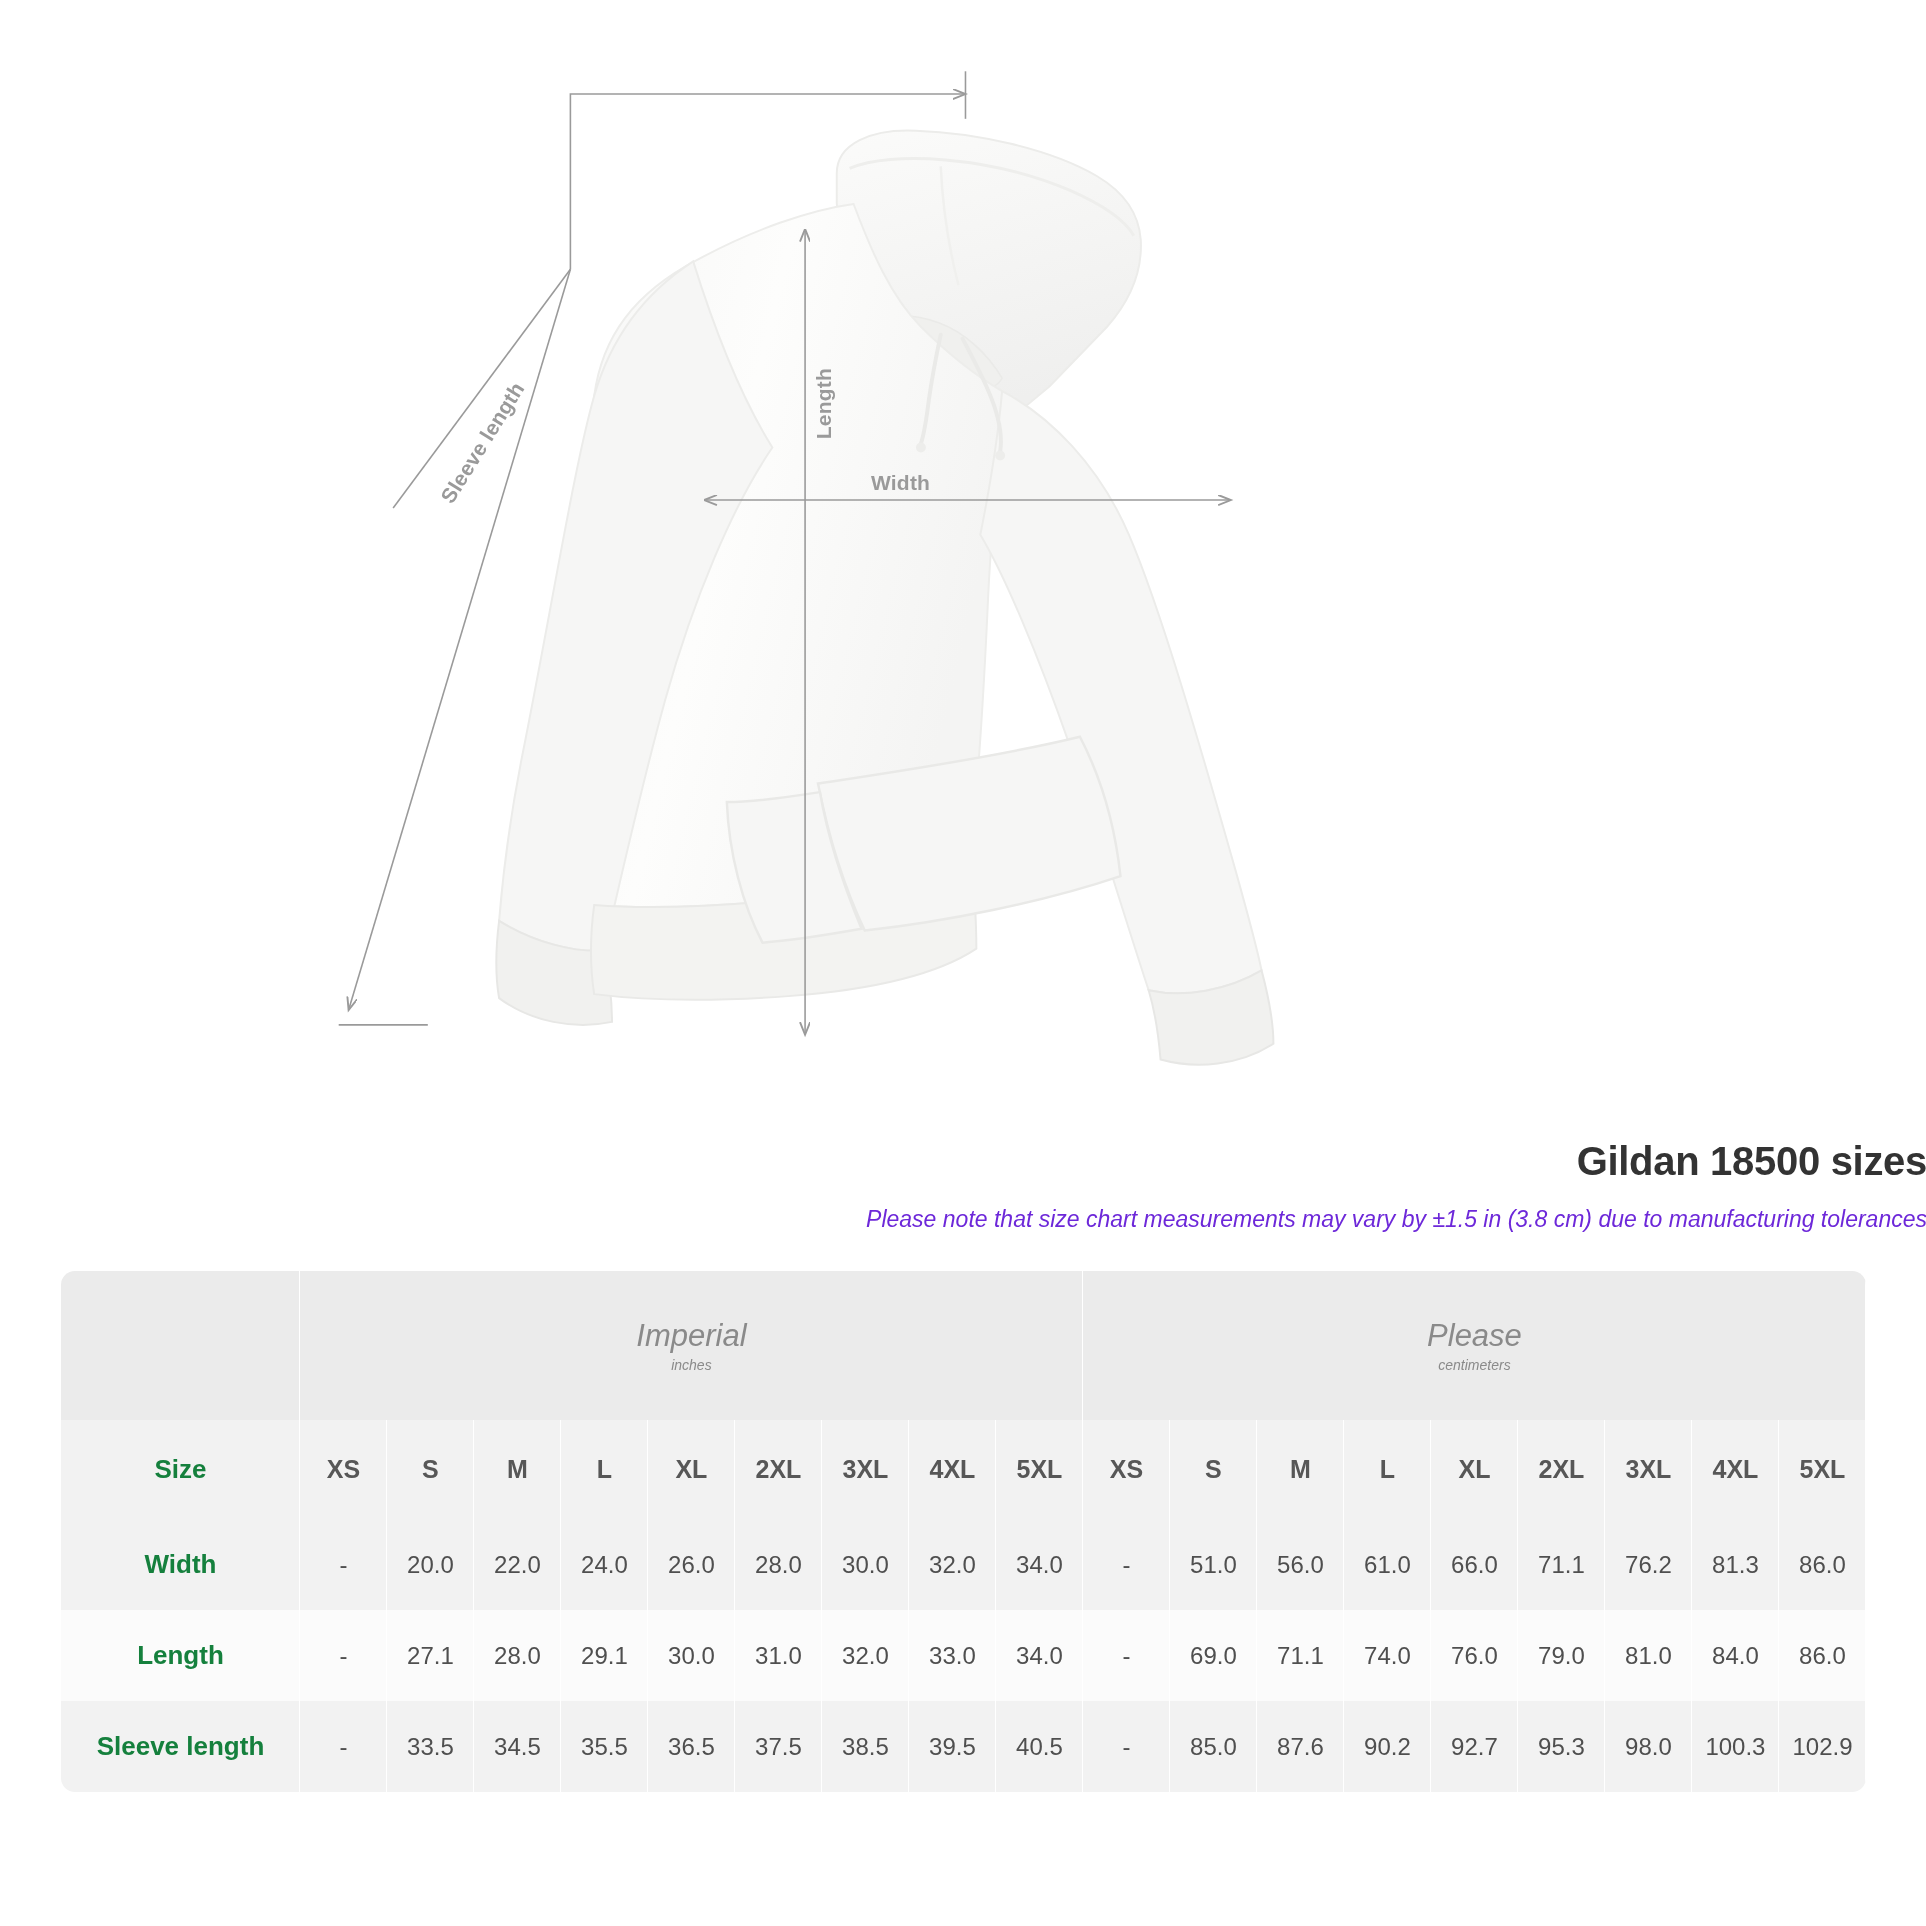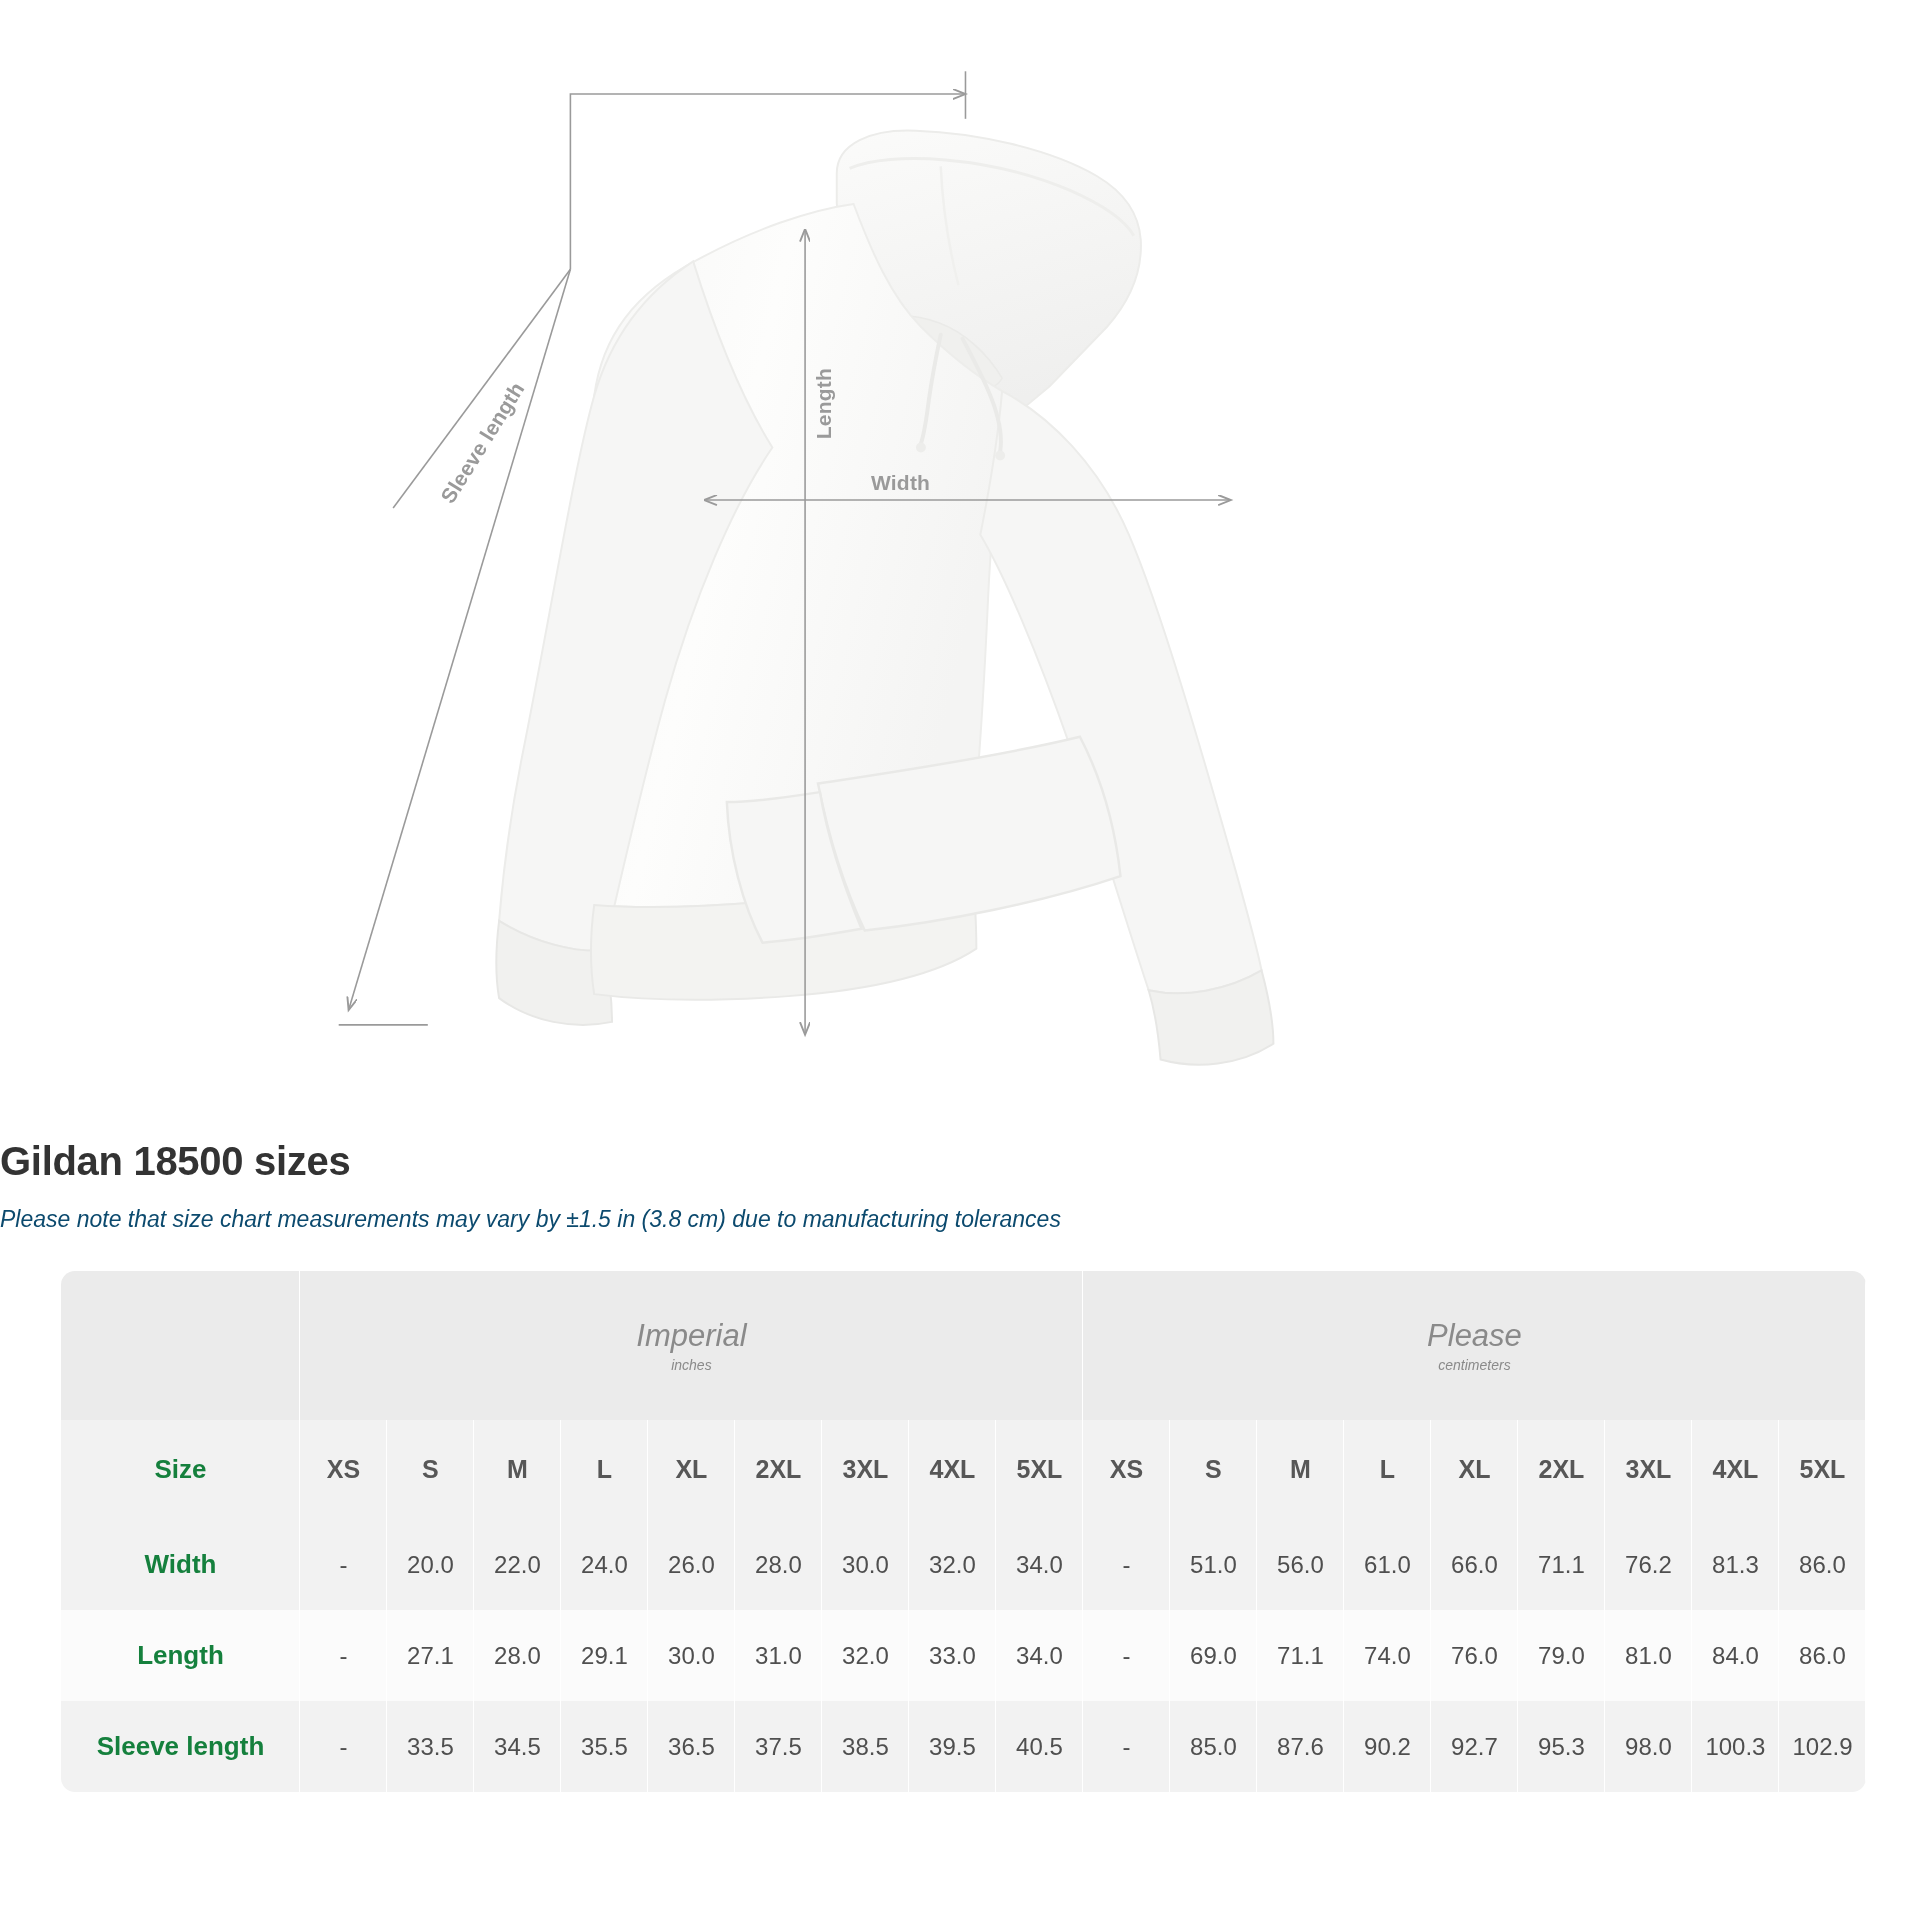--- a/index.html
+++ b/index.html
@@ -43,34 +43,34 @@
     transform: rotate(180deg);
   }
   .dim-label.sleeve {
     transform: rotate(-58deg);
     transform-origin: left top;
     white-space: nowrap;
   }
 
   
   .title-block {
-    text-align: left;
+    text-align: right;
     margin-top: 30px;
   }
   .chart-title {
     font-size: 40px;
     font-weight: bold;
     color: #333333;
     margin: 0;
     letter-spacing: -0.3px;
   }
   .chart-note {
     font-size: 23px;
     font-style: italic;
-    color: #0c4a6e;
+    color: #6d28d9;
     margin-top: 22px;
   }
 
   
   .table-wrap {
     margin: 38px 61px 0 61px;
     border-radius: 14px;
     overflow: hidden;
   }
   table.size-table {

